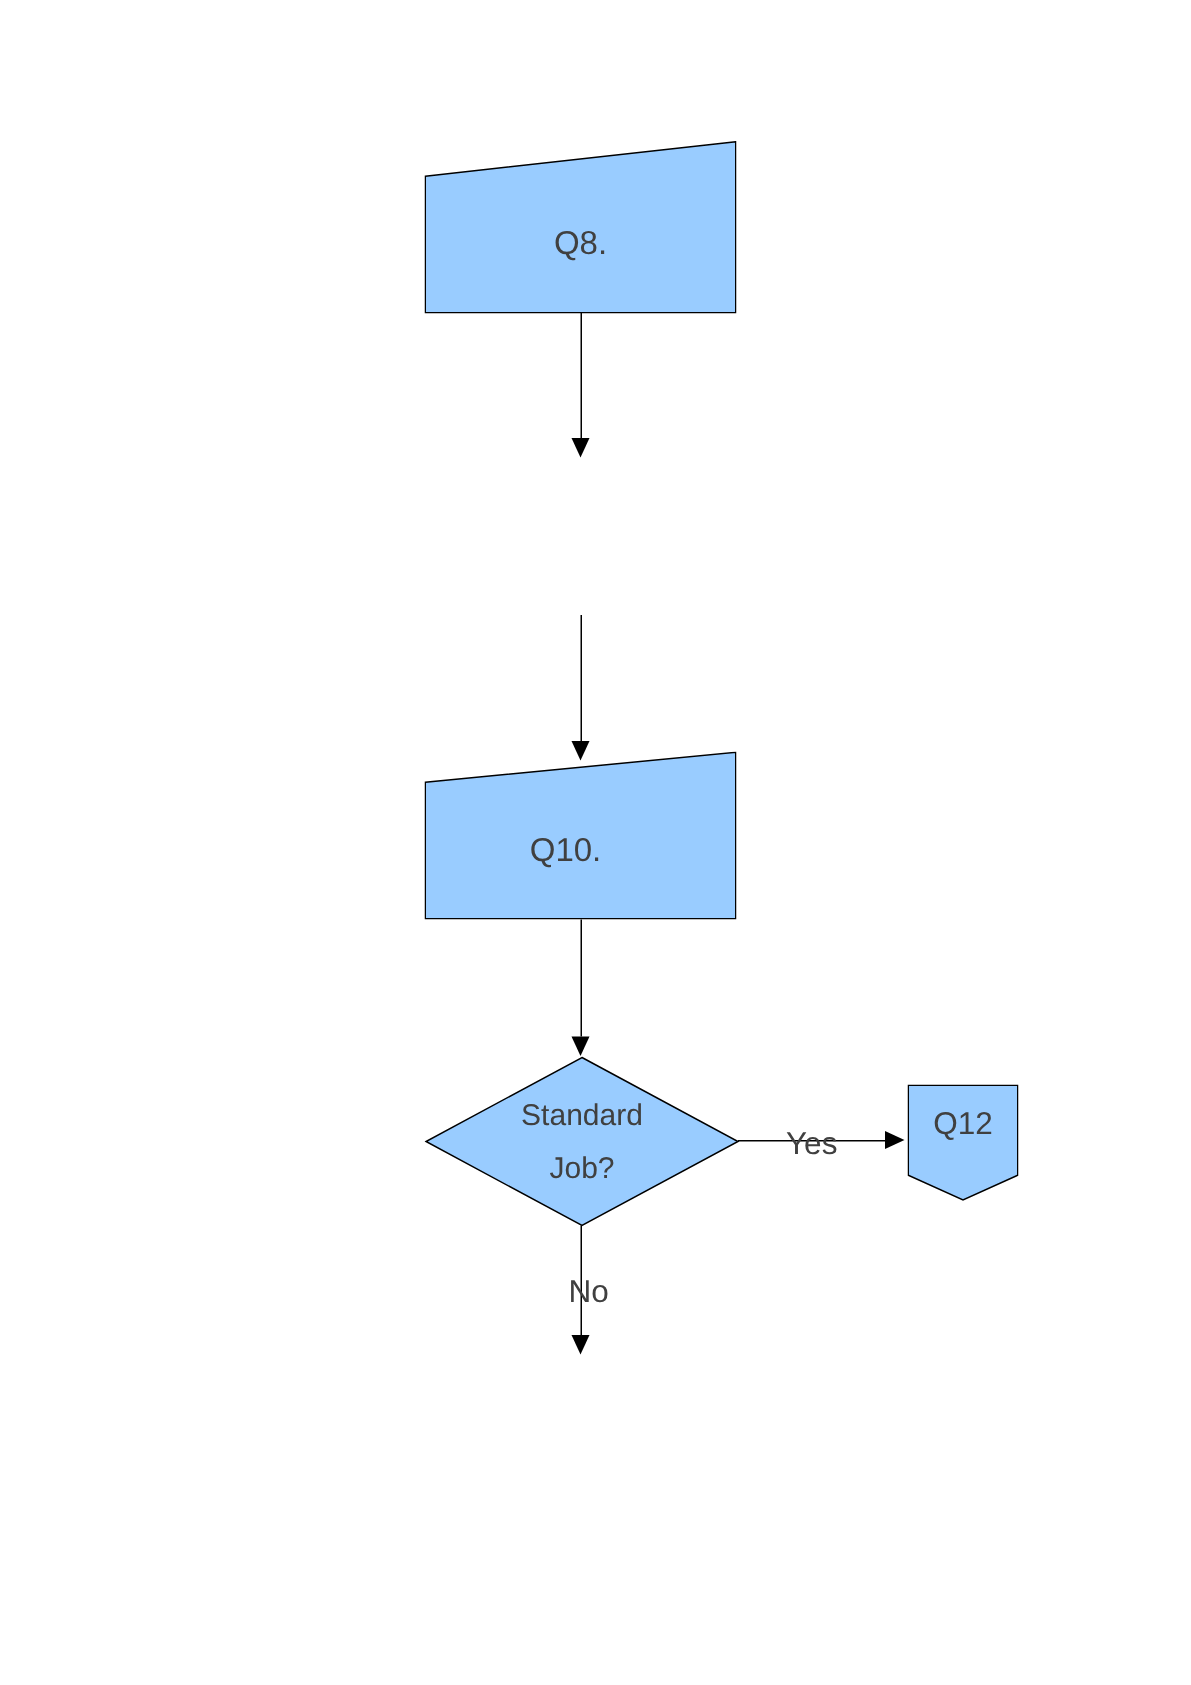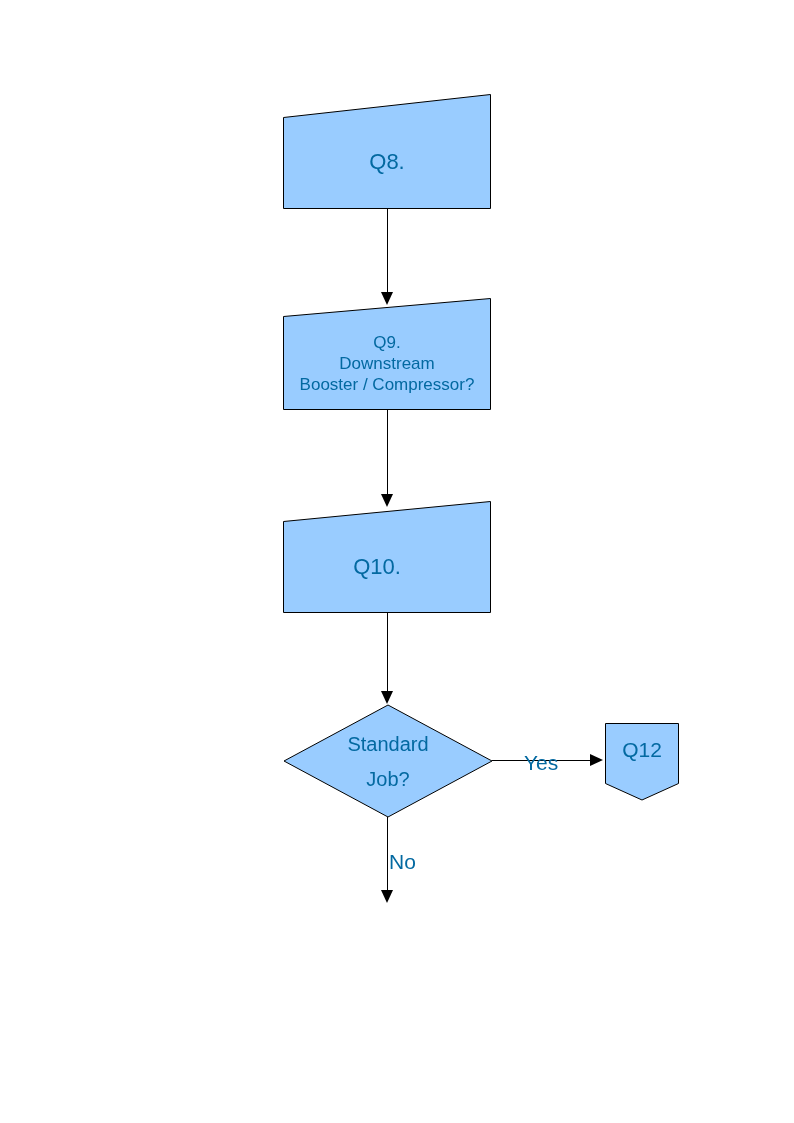--- a/index.html
+++ b/index.html
@@ -2,21 +2,21 @@
 <html><head>
 <meta charset="utf-8">
 <style>
   html, body { margin: 0; padding: 0; background: #ffffff; }
   .canvas {
     position: relative;
     width: 794px;
     height: 1123px;
     background: #ffffff;
     font-family: "Liberation Sans", sans-serif;
-    color: #0369a1;
+    color: #404040;
     overflow: hidden;
   }
   .shape { position: absolute; }
   .shape svg { position: absolute; left: 0; top: 0; display: block; }
   .label {
     position: absolute;
     left: 0; top: 0; right: 0; bottom: 0;
     display: flex;
     flex-direction: column;
     align-items: center;
@@ -60,30 +60,20 @@
       <polygon points="0.5,23.5 207.5,0.5 207.5,114.5 0.5,114.5" fill="#99CCFF" stroke="#000000" stroke-width="1"></polygon>
     </svg>
     <div class="label txt-xl" style="padding-top:21px;">
       <div class="ln">Q8.</div>
     </div>
   </div>
 
   <div class="vline" style="left:387px; top:208px; height:84px;"></div>
   <div class="arrowhead-down" style="left:381px; top:292px;"></div>
 
-  <div class="shape" style="left:283px; top:298px; width:208px; height:112px;">
-    <svg width="208" height="112">
-      <polygon points="0.5,18.5 207.5,0.5 207.5,111.5 0.5,111.5" fill="#99CCFF" stroke="#000000" stroke-width="1"></polygon>
-    </svg>
-    <div class="label txt-md" style="padding-top:19px;">
-      <div class="ln">Q9.</div>
-      <div class="ln">Downstream</div>
-      <div class="ln">Booster / Compressor?</div>
-    </div>
-  </div>
 
   <div class="vline" style="left:387px; top:410px; height:84px;"></div>
   <div class="arrowhead-down" style="left:381px; top:494px;"></div>
 
   <div class="shape" style="left:283px; top:501px; width:188px; height:112px;">
     <svg width="208" height="112">
       <polygon points="0.5,20.5 207.5,0.5 207.5,111.5 0.5,111.5" fill="#99CCFF" stroke="#000000" stroke-width="1"></polygon>
     </svg>
     <div class="label txt-xl" style="padding-top:20px;">
       <div class="ln">Q10.</div>
@@ -111,16 +101,16 @@
     <svg width="74" height="78">
       <polygon points="0.5,0.5 73.5,0.5 73.5,60.5 37,77 0.5,60.5" fill="#99CCFF" stroke="#000000" stroke-width="1"></polygon>
     </svg>
     <div class="label txt-pent" style="padding-bottom:24px;">
       <div class="ln">Q12</div>
     </div>
   </div>
 
   <div class="vline" style="left:387px; top:817px; height:73px;"></div>
   <div class="arrowhead-down" style="left:381px; top:890px;"></div>
-  <div class="edge-label" style="left:389px; top:850px;">No</div>
+  <div class="edge-label" style="left:379px; top:850px;">No</div>
 
 
 </div>
 
 </body></html>

